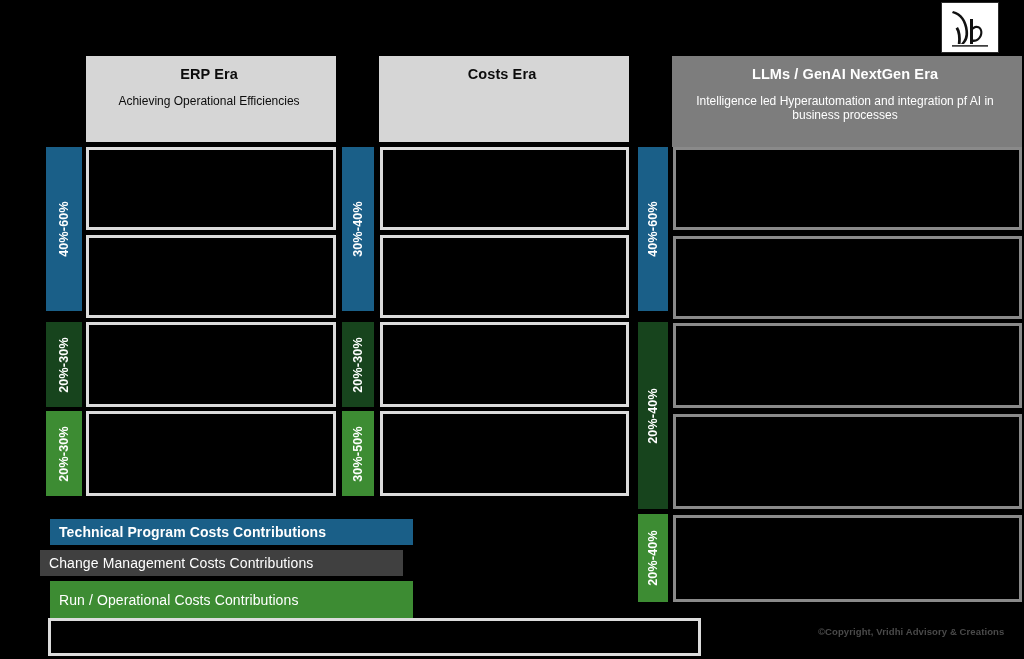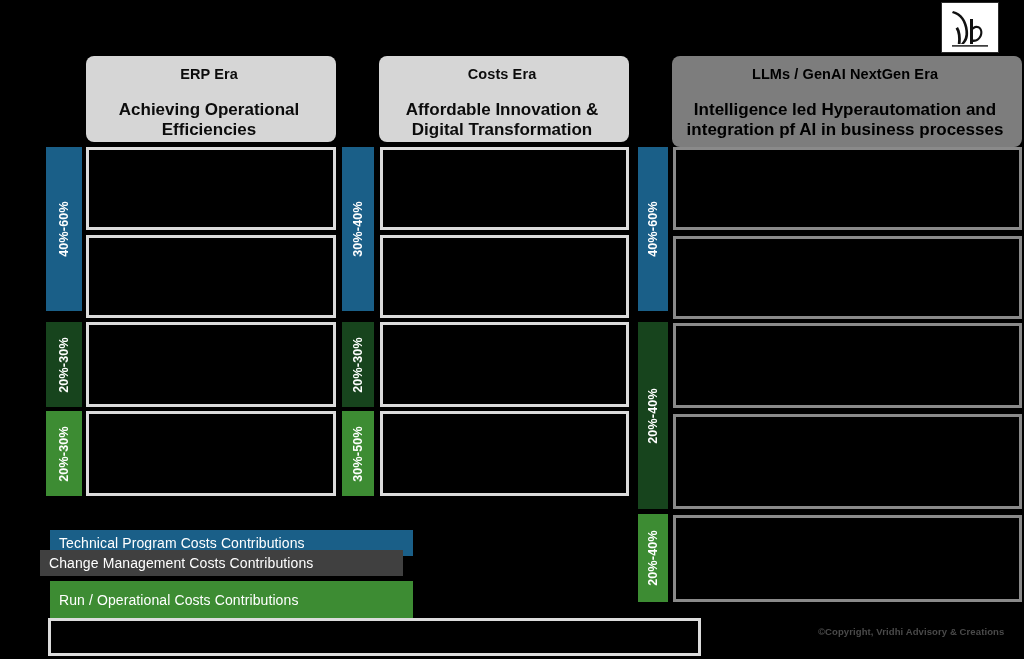--- a/index.html
+++ b/index.html
@@ -20,30 +20,29 @@
   }
   .logo-box svg{display:block;}
 
   
   .era-head{
     position:absolute;
     box-sizing:border-box;
     padding:10px 12px 0 8px;
     text-align:center;
     line-height:1.22;
-    border-radius:8px;
   }
   .era-head .t{
     font-size:14.5px;font-weight:bold;letter-spacing:.1px;display:block;
   }
   .era-head .s{
-    font-size:17px;font-weight:bold;display:block;margin-top:16px;
+    font-size:12px;font-weight:normal;display:block;margin-top:10px;
   }
   .era-light{background:#d6d6d6;color:#0c0c0c;}
-  .era-dark{background:#7d7d7d;color:#000000;}
+  .era-dark{background:#7d7d7d;color:#ffffff;}
 
   
   .pct{
     position:absolute;
     box-sizing:border-box;
     display:flex;align-items:center;justify-content:center;
     overflow:hidden;
   }
   .pct span{
     transform:rotate(-90deg);
@@ -109,21 +108,20 @@
     </svg>
   </div>
 
   <div class="era-head era-light" style="left:86px;top:56px;width:250px;height:86px;">
     <span class="t">ERP Era</span>
     <span class="s">Achieving Operational Efficiencies</span>
   </div>
 
   <div class="era-head era-light" style="left:379px;top:56px;width:250px;height:86px;">
     <span class="t">Costs Era</span>
-    <span class="s">Affordable Innovation &amp; Digital Transformation</span>
   </div>
 
   <div class="era-head era-dark" style="left:672px;top:56px;width:350px;height:91px;">
     <span class="t">LLMs / GenAI NextGen Era</span>
     <span class="s">Intelligence led Hyperautomation and integration pf AI in business processes</span>
   </div>
 
   <div class="pct c-blue" style="left:46px;top:147px;width:36px;height:164px;">
     <span>40%-60%</span>
   </div>
@@ -163,21 +161,21 @@
   <div class="pct c-lgreen" style="left:638px;top:514px;width:30px;height:88px;">
     <span>20%-40%</span>
   </div>
 
   <div class="cbox gray" style="left:673px;top:147px;width:349px;height:83px;"></div>
   <div class="cbox gray" style="left:673px;top:236px;width:349px;height:83px;"></div>
   <div class="cbox gray" style="left:673px;top:323px;width:349px;height:85px;"></div>
   <div class="cbox gray" style="left:673px;top:414px;width:349px;height:95px;"></div>
   <div class="cbox gray" style="left:673px;top:515px;width:349px;height:87px;"></div>
 
-  <div class="legend-item" style="left:50px;top:530px;width:363px;height:26px;background:#1a5f88;">
+  <div class="legend-item" style="left:50px;top:519px;width:363px;height:26px;background:#1a5f88;font-weight:bold;">
     <span>Technical Program Costs Contributions</span>
   </div>
   <div class="legend-item" style="left:40px;top:550px;width:363px;height:26px;background:#404040;">
     <span>Change Management Costs Contributions</span>
   </div>
   <div class="legend-item" style="left:50px;top:581px;width:363px;height:38px;background:#3d8c33;">
     <span>Run / Operational Costs Contributions</span>
   </div>
 
   <div class="footer-box" style="left:48px;top:618px;width:653px;height:38px;">

